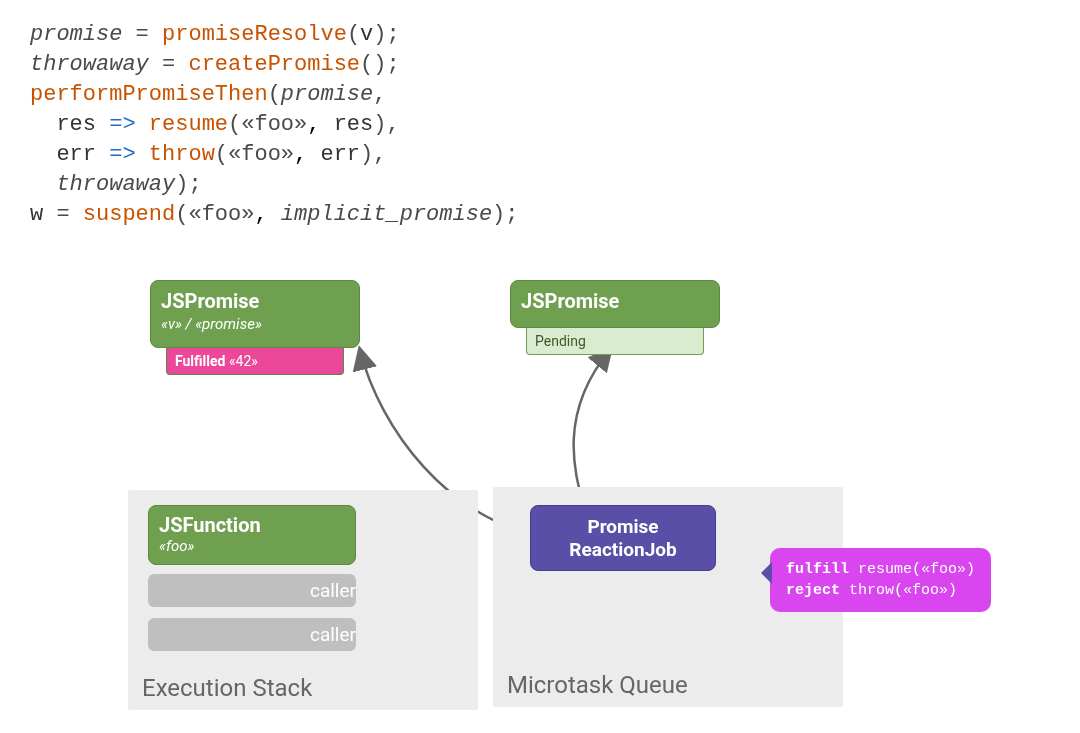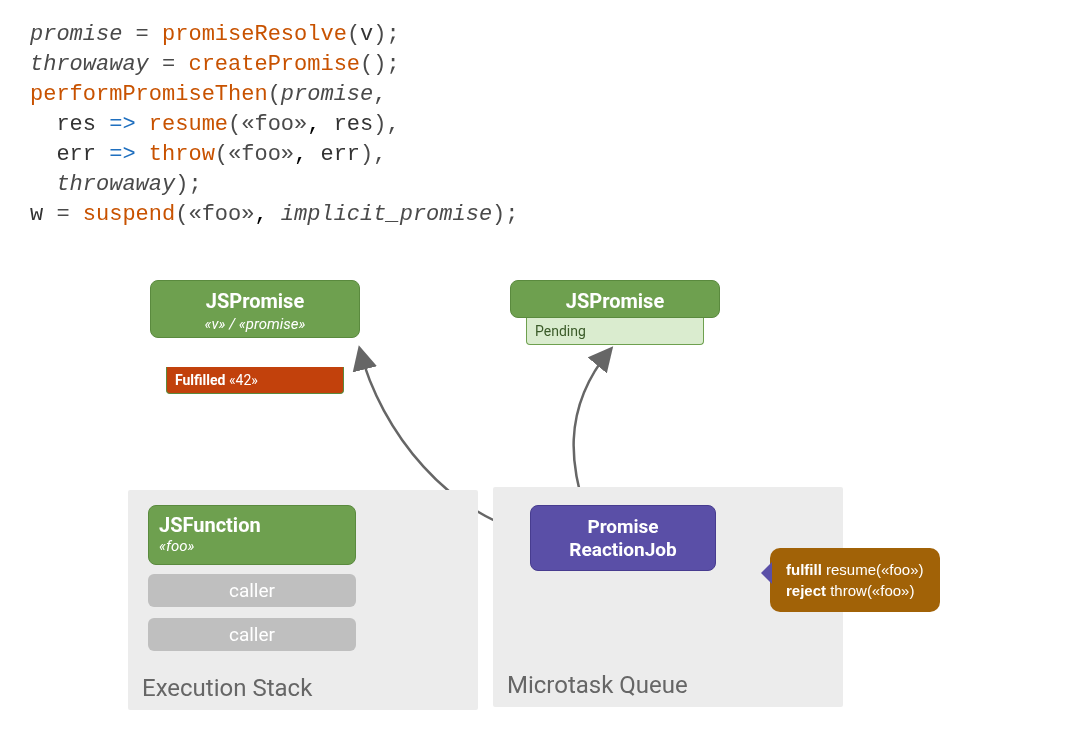--- a/index.html
+++ b/index.html
@@ -31,43 +31,41 @@
 
   
   .promise-box {
     position: absolute;
     width: 210px;
   }
   .promise-head {
     background: #6ea04f;
     color: #fff;
     border-radius: 8px;
-    padding: 8px 10px 4px 10px;
-    text-align: center;
+    padding: 8px 10px 14px 10px;
     border: 1px solid #5a8a3e;
     position: relative;
     z-index: 2;
   }
   .promise-title { font-weight: 700; font-size: 20px; }
   .promise-sub { font-size: 15px; font-style: italic; margin-top: 2px; }
   .promise-status {
     position: relative;
     margin: 0 16px;
     font-size: 14px;
     padding: 5px 8px;
     border-radius: 0 0 4px 4px;
     z-index: 1;
     text-align: left;
   }
   .status-fulfilled {
-    background: #c2410c;
+    background: #ec4899;
     color: #fff;
     border: 1px solid #5a8a3e;
     border-top: none;
-    margin-top: 29px;
   }
   .status-fulfilled .val { font-weight: 400; }
   .status-pending {
     background: #daeccf;
     color: #3a5a28;
     border: 1px solid #6ea04f;
     border-top: none;
   }
 
   
@@ -95,21 +93,21 @@
     box-sizing: border-box;
   }
   .jsfunction .t1 { font-weight: 700; font-size: 20px; }
   .jsfunction .t2 { font-size: 15px; font-style: italic; }
 
   .caller {
     position: absolute;
     background: #bfbfbf;
     color: #fff;
     border-radius: 6px;
-    text-align: center;
+    text-align: right;
     font-size: 19px;
     padding: 5px 0;
     width: 208px;
     box-sizing: border-box;
   }
 
   .reaction-job {
     position: absolute;
     background: #5a4fa7;
     border: 1px solid #473c8f;
@@ -117,25 +115,25 @@
     border-radius: 8px;
     text-align: center;
     padding: 9px 12px;
     font-weight: 700;
     font-size: 19px;
     line-height: 23px;
   }
 
   .speech {
     position: absolute;
-    background: #a16207;
+    background: #d946ef;
     color: #fff;
     border-radius: 10px;
     padding: 11px 16px;
-    font-family: Liberation Sans, sans-serif;
+    font-family: Liberation Mono, monospace;
     font-size: 15px;
     line-height: 21px;
   }
   .speech-tail {
     position: absolute;
     width: 0; height: 0;
     border: 11px solid transparent;
     border-right-color: #5a4fa7;
     left: -20px; top: 14px;
   }

